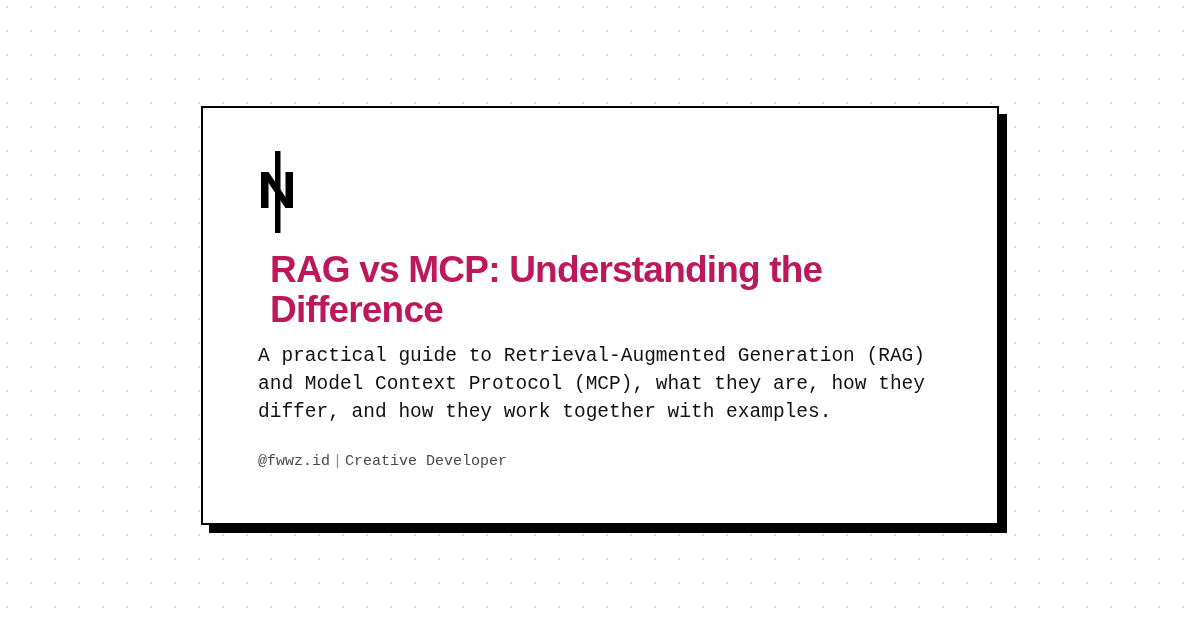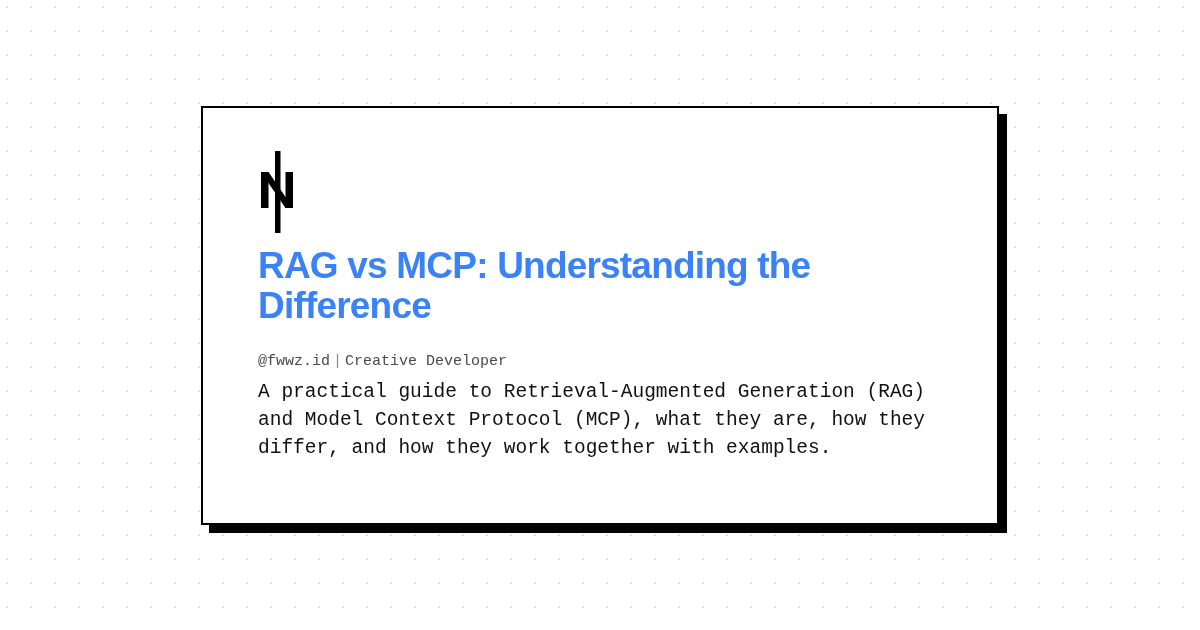--- a/index.html
+++ b/index.html
@@ -61,27 +61,27 @@
   
   #logo {
     display: block;
     width: 46px;
     height: 92px;
     margin-bottom: 8px;
   }
 
   
   #card-title {
-    margin: 0;
+    margin: 12px;
     font-family: "Liberation Sans", sans-serif;
     font-weight: 700;
     font-size: 37px;
     line-height: 40px;
     letter-spacing: -0.8px;
-    color: #3b82f6;
+    color: #be185d;
     max-width: 570px;
   }
 
   
   #card-desc {
     margin: 6px 0 0 0;
     font-family: "Liberation Mono", monospace;
     font-size: 19.5px;
     line-height: 28px;
     color: #111111;
@@ -119,21 +119,21 @@
 
           <rect x="3" y="26" width="7.5" height="36" fill="#000000"></rect>
           <polygon points="3,26 10.5,26 35,62 27.5,62" fill="#000000"></polygon>
           <rect x="27.5" y="26" width="7.5" height="36" fill="#000000"></rect>
 
           <rect x="17" y="5" width="5.5" height="82" fill="#000000"></rect>
         </svg>
 
         <h1 id="card-title">RAG vs MCP: Understanding the Difference</h1>
 
+        <p id="card-desc">A practical guide to Retrieval-Augmented Generation (RAG) and Model Context Protocol (MCP), what they are, how they differ, and how they work together with examples.</p>
+
         <p id="card-footer"><span>@fwwz.id</span><span class="sep">|</span><span>Creative Developer</span></p>
-
-        <p id="card-desc">A practical guide to Retrieval-Augmented Generation (RAG) and Model Context Protocol (MCP), what they are, how they differ, and how they work together with examples.</p>
 
       </div>
 
     </div>
   </div>
 </div>
 
 </body></html>

